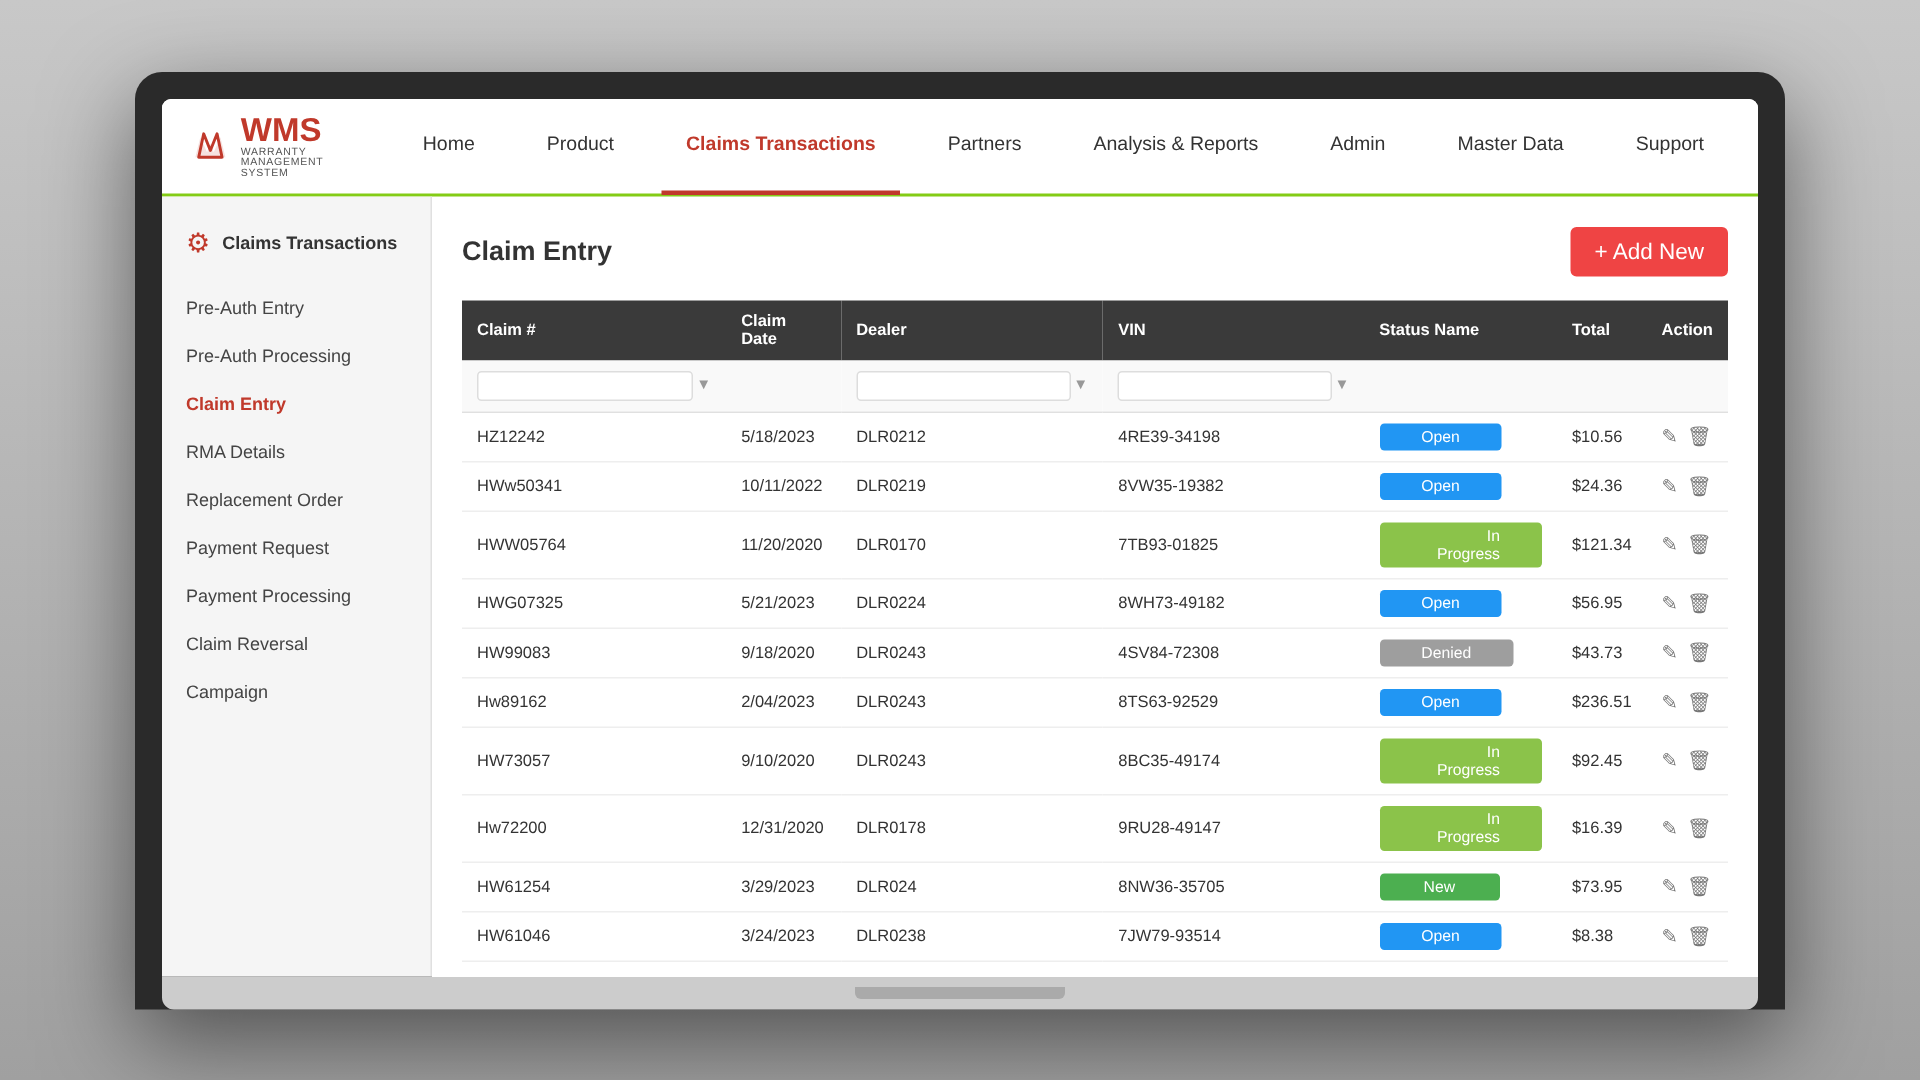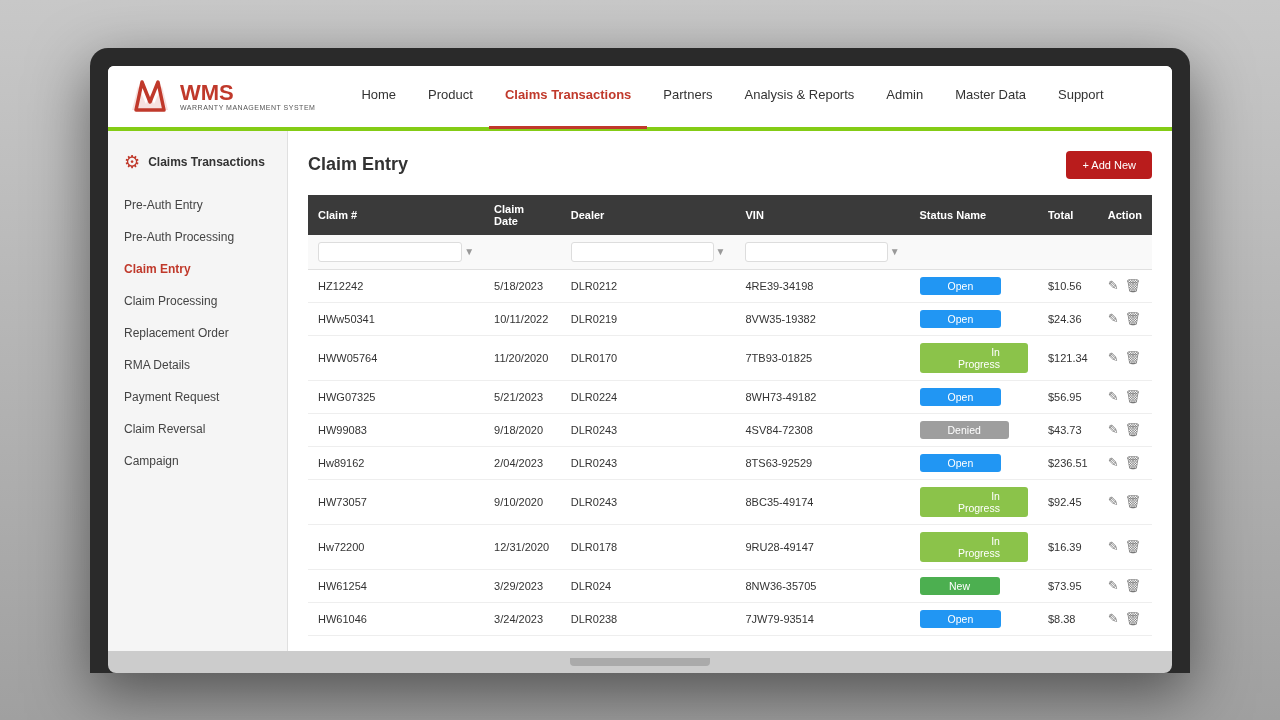--- a/index.html
+++ b/index.html
@@ -25,21 +25,21 @@
       border-radius: 6px 6px 0 0;
       overflow: hidden;
       width: 100%;
     }
 
     
     .top-nav {
       display: flex;
       align-items: center;
       background: #fff;
-      border-bottom: 4px solid #84cc16;
+      border-bottom: 2px solid #84cc16;
       padding: 0 20px;
       height: 65px;
     }
 
     .logo-area {
       display: flex;
       align-items: center;
       margin-right: 30px;
     }
 
@@ -65,21 +65,21 @@
       font-size: 7px;
       color: #555;
       letter-spacing: 0.5px;
       text-transform: uppercase;
     }
 
     .nav-items {
       display: flex;
       align-items: stretch;
       height: 65px;
-      gap: 0;
+      gap: 16px;
     }
 
     .nav-item {
       display: flex;
       align-items: center;
       padding: 0 16px;
       font-size: 13px;
       color: #333;
       cursor: pointer;
       text-decoration: none;
@@ -154,26 +154,26 @@
       margin-bottom: 16px;
     }
 
     .page-title {
       font-size: 18px;
       font-weight: 600;
       color: #333;
     }
 
     .add-new-btn {
-      background: #b91c1c;
+      background: #ef4444;
       color: #fff;
       border: none;
       padding: 8px 16px;
       border-radius: 4px;
-      font-size: 11px;
+      font-size: 15px;
       cursor: pointer;
       display: flex;
       align-items: center;
       gap: 4px;
     }
 
     
     .data-table {
       width: 100%;
       border-collapse: collapse;
@@ -300,24 +300,24 @@
 
         <aside class="sidebar">
           <div class="sidebar-header">
             <span class="sidebar-gear-icon">⚙</span>
             <span class="sidebar-title">Claims Transactions</span>
           </div>
           <ul class="sidebar-menu">
             <li>Pre-Auth Entry</li>
             <li>Pre-Auth Processing</li>
             <li class="active">Claim Entry</li>
-            <li>Claim Processing</li>
+            <li>RMA Details</li>
             <li>Replacement Order</li>
-            <li>RMA Details</li>
             <li>Payment Request</li>
+            <li>Payment Processing</li>
             <li>Claim Reversal</li>
             <li>Campaign</li>
           </ul>
         </aside>
 
         <main class="content-area">
           <div class="page-header">
             <h1 class="page-title">Claim Entry</h1>
             <button class="add-new-btn">+ Add New</button>
           </div>

